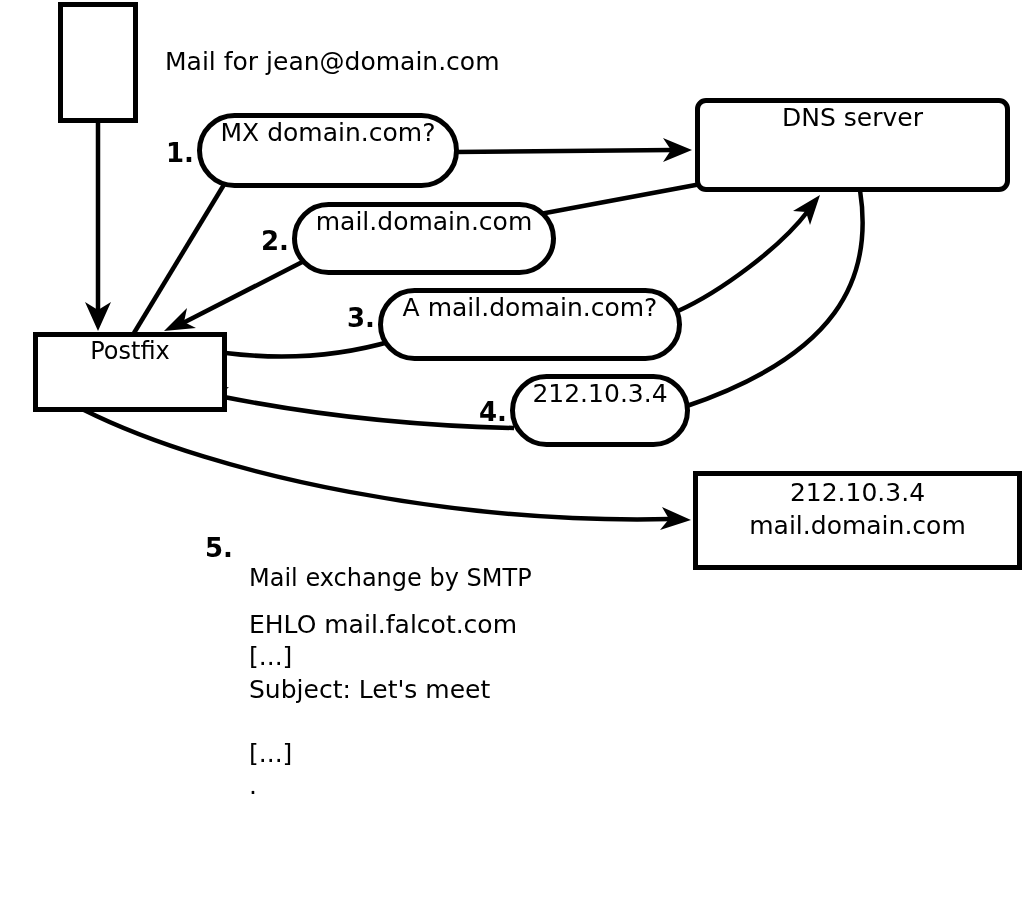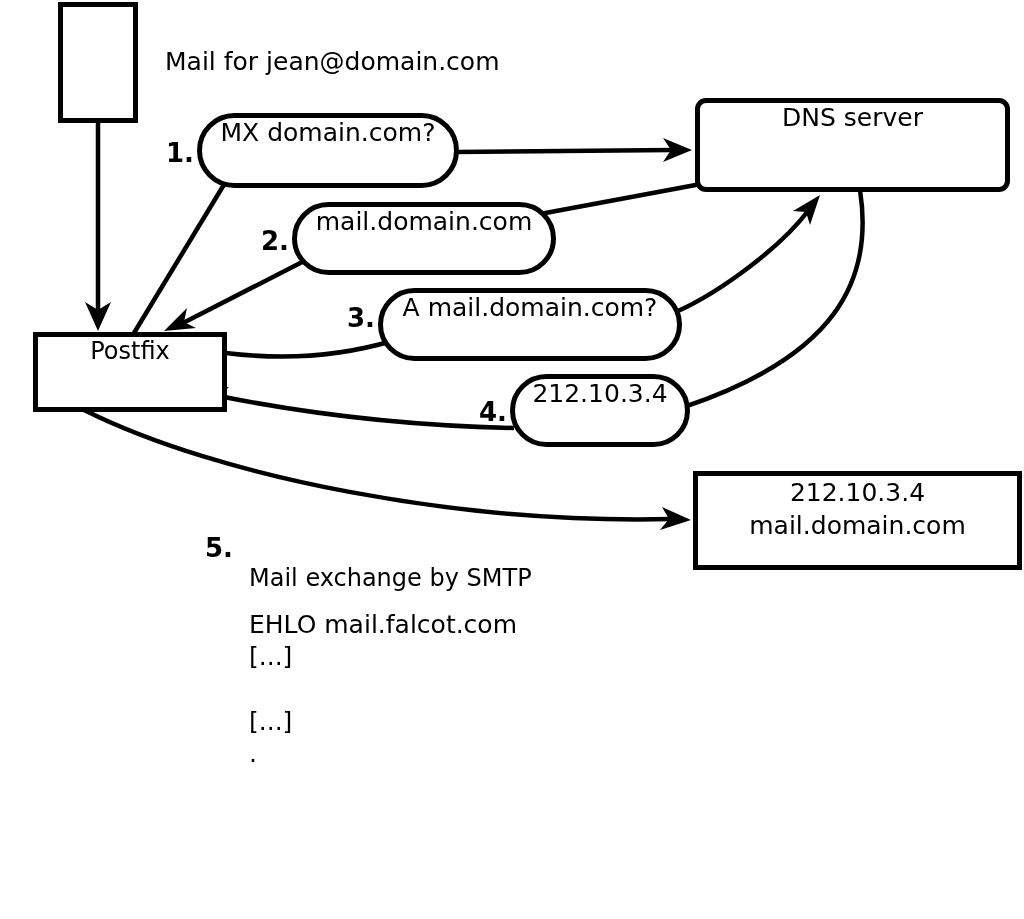--- a/index.html
+++ b/index.html
@@ -159,18 +159,19 @@
   <div class="node pill pill4">
     <span class="node-label">212.10.3.4</span>
   </div>
 
   <div class="num num5">5.</div>
   <div class="floating-label step5-label">Mail exchange by SMTP</div>
 
   <div class="smtp-block">
     <div class="smtp-line">EHLO mail.falcot.com</div>
     <div class="smtp-line">[...]</div>
+    <div class="smtp-line">Subject: Let's meet</div>
     <div class="smtp-line"></div>
     <div class="smtp-line">[...]</div>
     <div class="smtp-line">.</div>
   </div>
 
 </div>
 
 </body></html>

